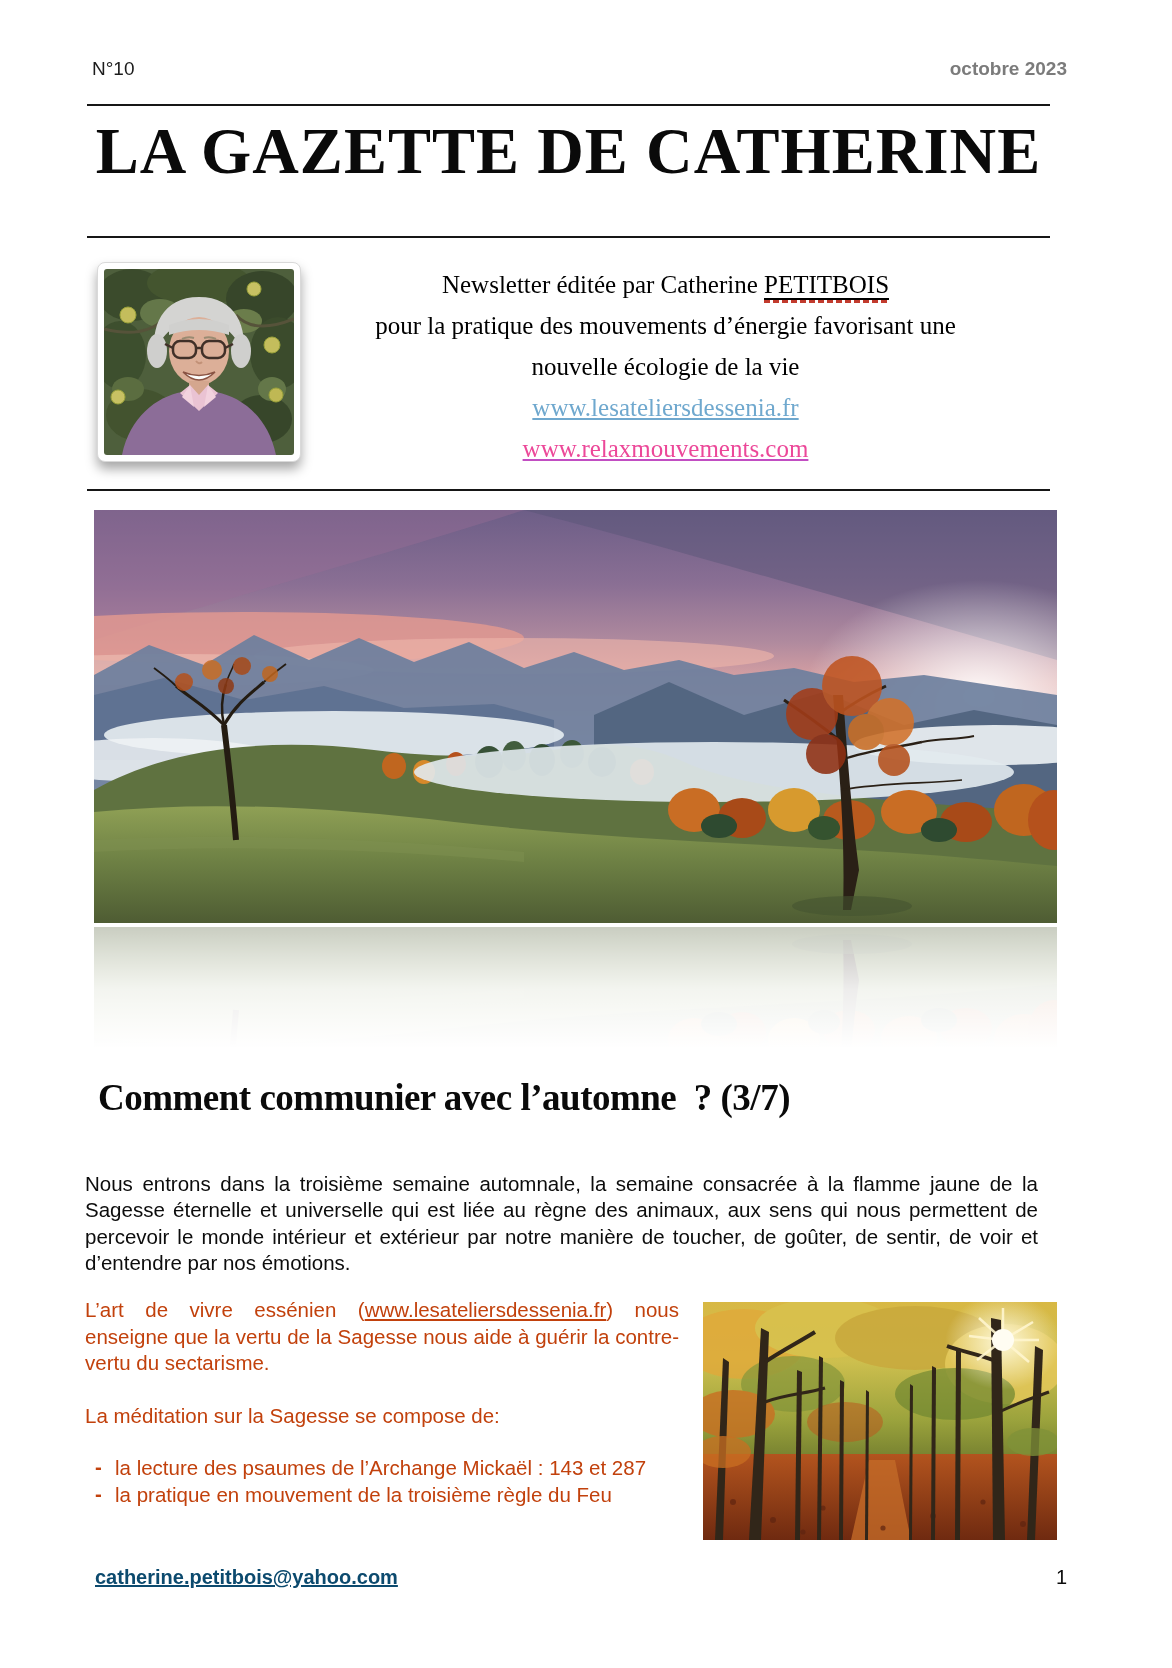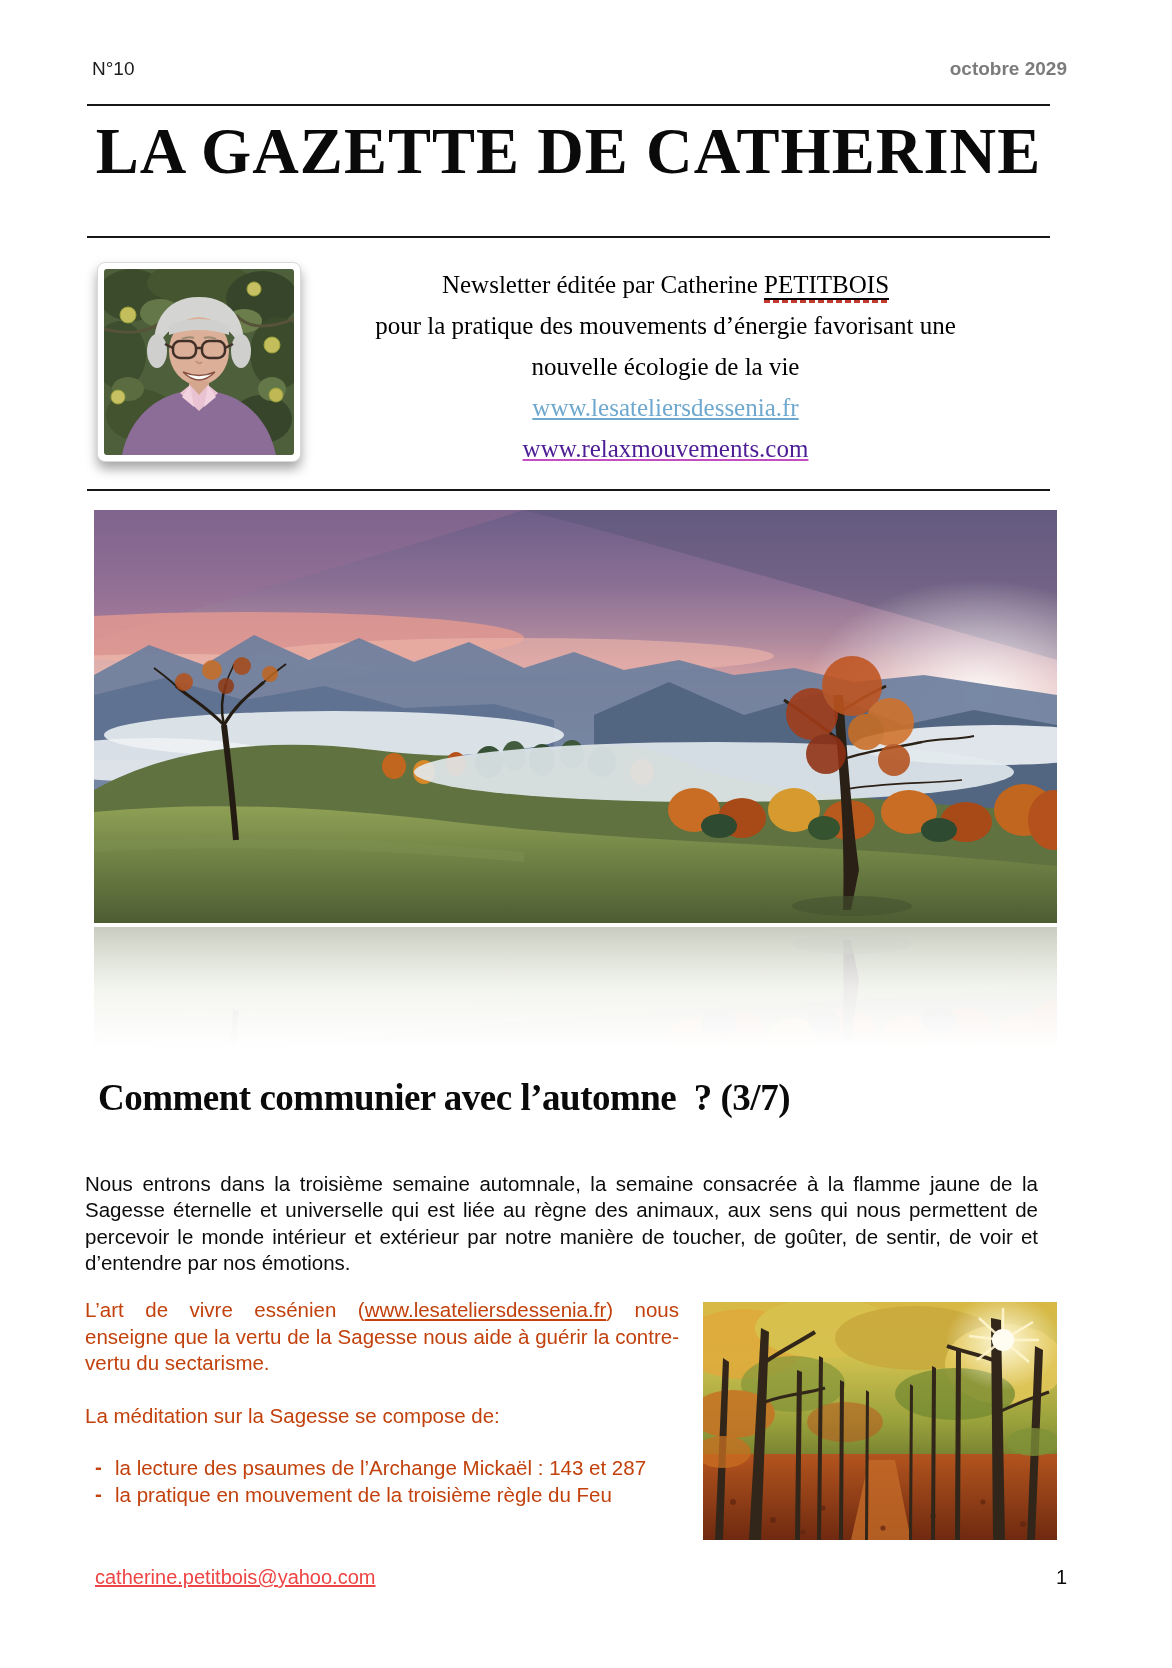--- a/index.html
+++ b/index.html
@@ -29,21 +29,21 @@
     box-shadow:0 7px 12px rgba(0,0,0,0.35);}
   .photo-frame svg{display:block;border-radius:3px;}
   .mast-text{flex:1;padding-right:14px;padding-top:2px;text-align:center;
     font-family:"Liberation Serif","DejaVu Serif",serif;font-size:25px;color:#000;}
   .mast-text p{margin:0;line-height:41px;}
   .editor-name{position:relative;border-bottom:2px solid #000;}
   .editor-name::after{content:"";position:absolute;left:0;right:0;bottom:-5px;height:3px;
     background:repeating-linear-gradient(90deg,#c23b2e 0 6px,transparent 6px 9px);}
   .mast-link{text-decoration:underline;cursor:pointer;}
   .link-blue{color:#6fa8ce;text-decoration-color:#6fa8ce;}
-  .link-magenta{color:#4c1d95;text-decoration-color:#c24ec2;}
+  .link-magenta{color:#ec4899;text-decoration-color:#c24ec2;}
 
   
   .landscape{position:absolute;left:94px;top:510px;width:963px;height:413px;}
   .landscape svg{display:block;}
   .reflection{position:absolute;left:94px;top:927px;width:963px;height:138px;overflow:hidden;}
   .reflection svg{display:block;transform:scaleY(-1);opacity:.55;}
   .refl-fade{position:absolute;inset:0;
     background:linear-gradient(to bottom,rgba(255,255,255,.45) 0%,rgba(255,255,255,.85) 45%,#fff 88%);}
 
   
@@ -57,31 +57,31 @@
   .col-text p{margin:0 0 26px;}
   .inline-link{text-decoration:underline;color:inherit;cursor:pointer;}
   .dash-list{margin:22px 0 0;padding-left:30px;list-style:none;}
   .dash-list li{position:relative;text-align:justify;line-height:26.5px;}
   .dash-list li::before{content:"-";position:absolute;left:-20px;top:-1px;font-weight:bold;}
   .forest{width:354px;height:238px;margin-top:5px;}
   .forest svg{display:block;}
 
   
   .footer-email{position:absolute;left:95px;top:1566px;font-size:20px;
-    text-decoration:underline;color:#ef4444;cursor:pointer;}
+    text-decoration:underline;color:#0c4a6e;cursor:pointer;font-weight:bold;}
   .footer-page{position:absolute;right:105px;top:1566px;font-size:20px;color:#0c0c0c;}
 </style>
 </head>
 <body>
 
 <div class="page">
 
   <div class="topbar">
     <span class="issue">N°10</span>
-    <span class="date">octobre 2029</span>
+    <span class="date">octobre 2023</span>
   </div>
   <div class="rule rule1"></div>
 
   <h1 class="gazette-title">LA GAZETTE DE CATHERINE</h1>
   <div class="rule rule2"></div>
 
   <div class="masthead">
     <div class="photo-frame">
       <svg width="190" height="186" viewBox="0 0 190 186" preserveAspectRatio="none">
         <rect width="190" height="186" fill="#4e5f3c"></rect>

